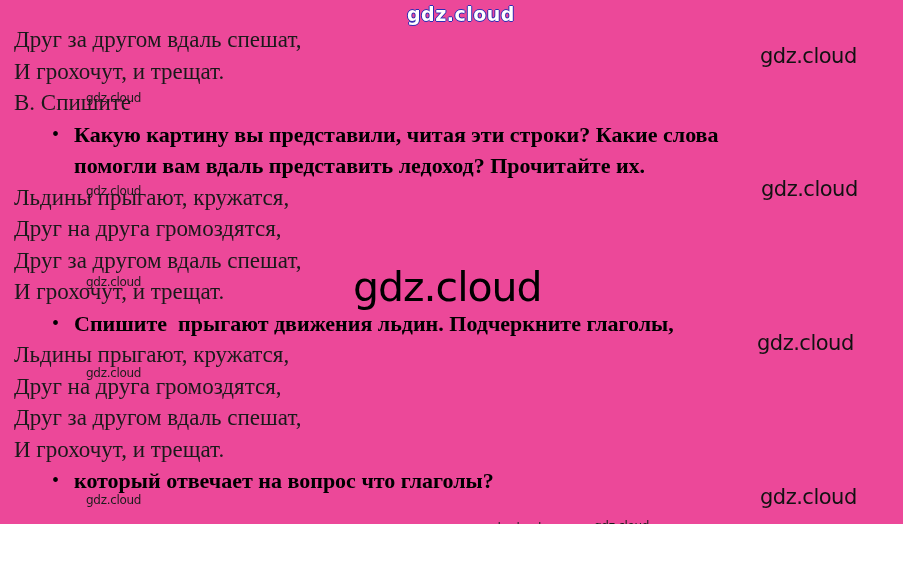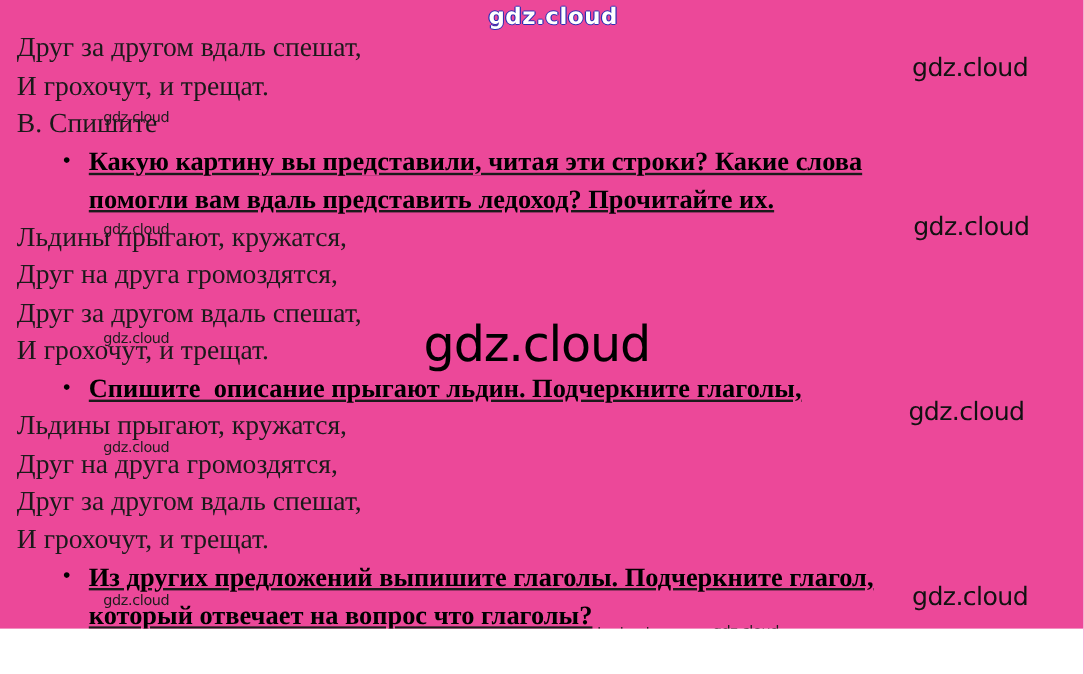--- a/index.html
+++ b/index.html
@@ -35,21 +35,20 @@
   .bullet {
     width: 22px;
     margin-left: 38px;
     font-size: 20px;
     line-height: 31.5px;
     color: #000000;
     flex: 0 0 auto;
   }
   .task-lines {
     flex: 1 1 auto;
-    text-decoration: underline;
   }
   .task-line {
     font-size: 22px;
     line-height: 31.5px;
     font-weight: bold;
     color: #000000;
     white-space: pre;
   }
   
   .wm {
@@ -115,32 +114,31 @@
     </div>
 
     <div class="line">Льдины прыгают, кружатся,</div>
     <div class="line">Друг на друга громоздятся,</div>
     <div class="line">Друг за другом вдаль спешат,</div>
     <div class="line">И грохочут, и трещат.</div>
 
     <div class="task">
       <span class="bullet">•</span>
       <div class="task-lines">
-        <div class="task-line">Спишите  описание прыгают льдин. Подчеркните глаголы,</div>
+        <div class="task-line">Спишите  прыгают движения льдин. Подчеркните глаголы,</div>
       </div>
     </div>
 
     <div class="line">Льдины прыгают, кружатся,</div>
     <div class="line">Друг на друга громоздятся,</div>
     <div class="line">Друг за другом вдаль спешат,</div>
     <div class="line">И грохочут, и трещат.</div>
 
     <div class="task">
       <span class="bullet">•</span>
       <div class="task-lines">
-        <div class="task-line">Из других предложений выпишите глаголы. Подчеркните глагол,</div>
         <div class="task-line">который отвечает на вопрос что глаголы?</div>
       </div>
     </div>
 
 
   </div>
 </div>
 
 </body></html>

